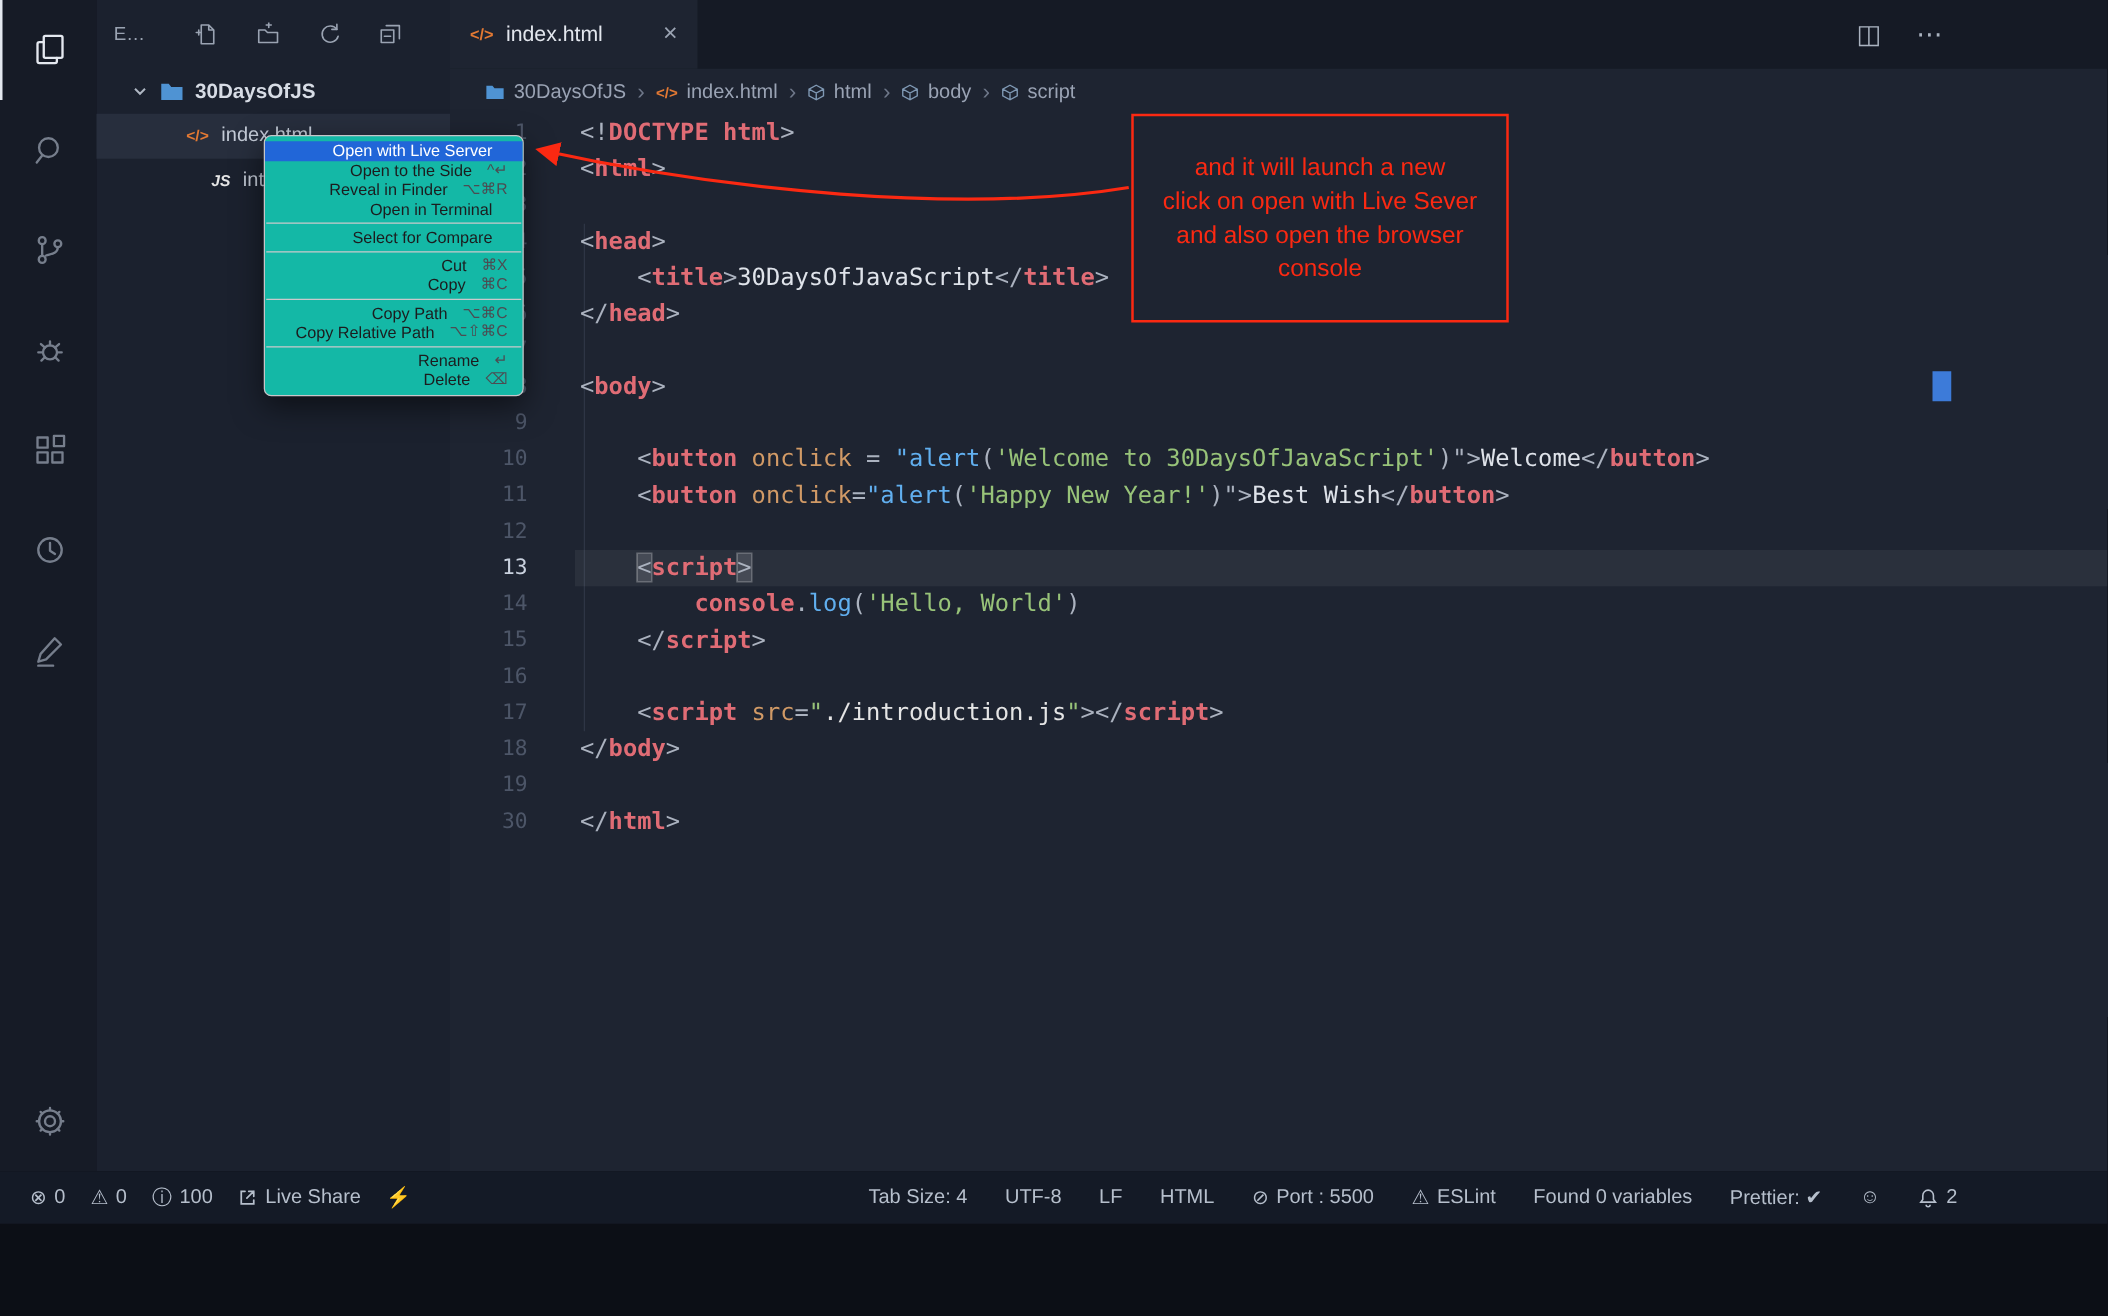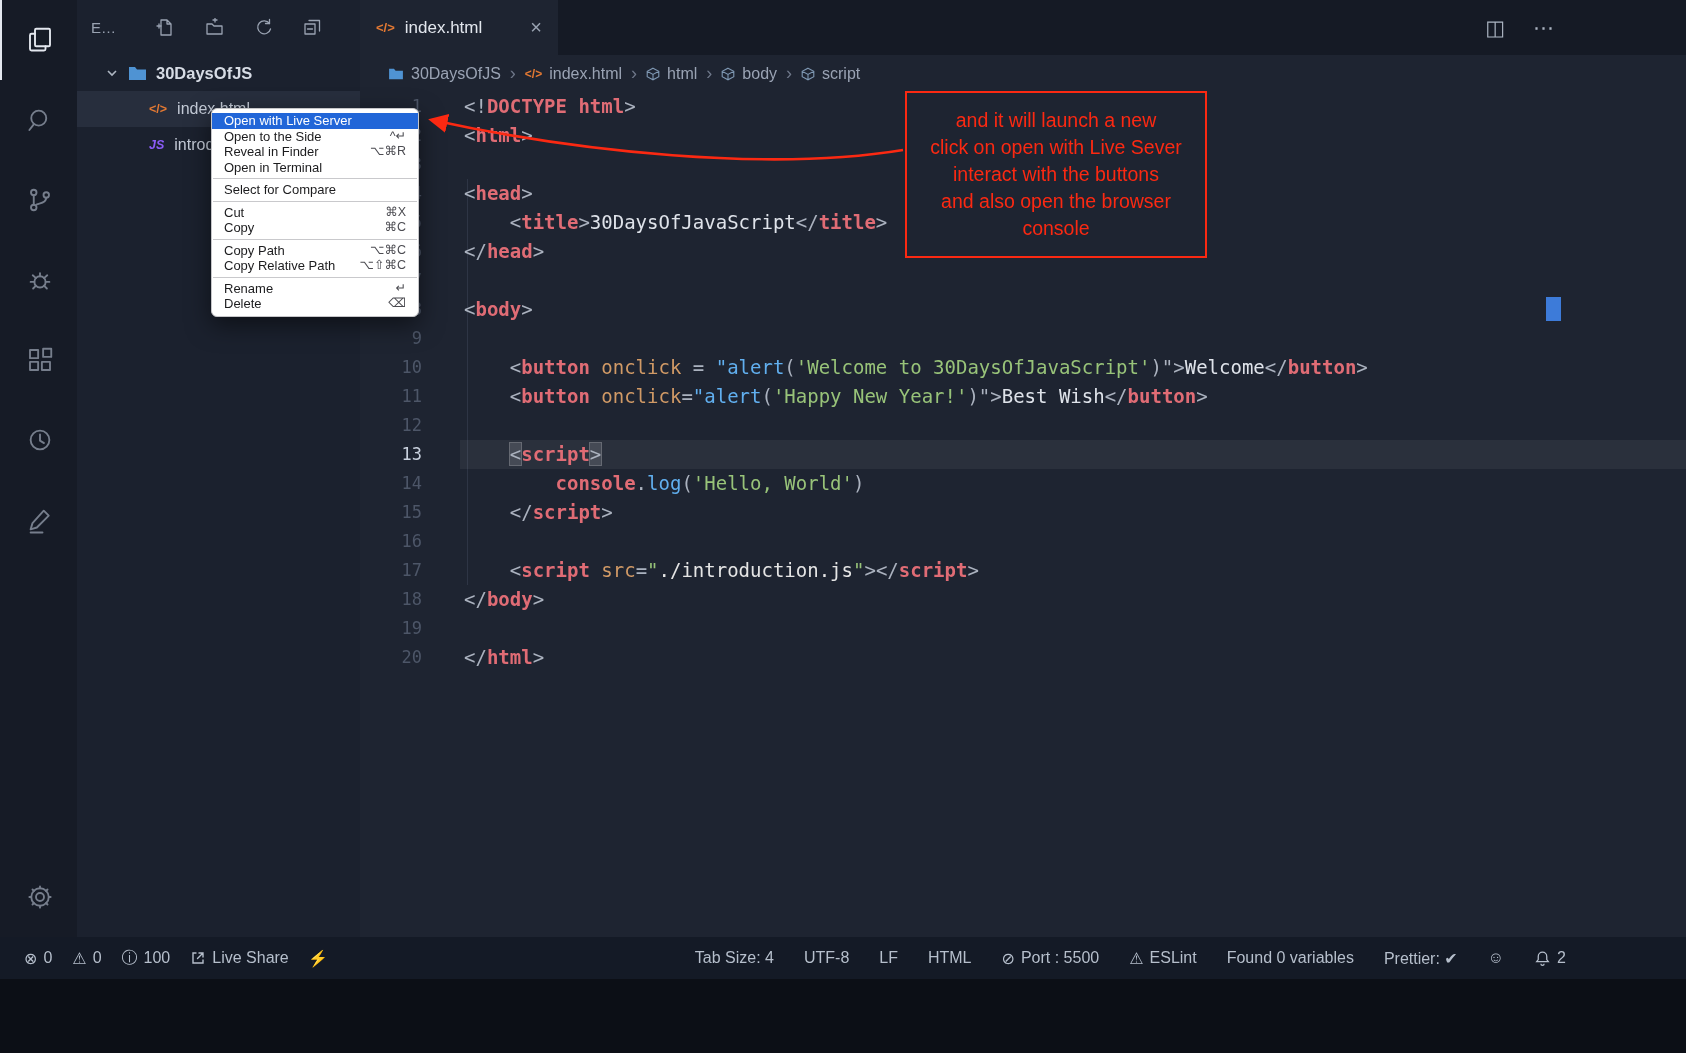--- a/index.html
+++ b/index.html
@@ -18,21 +18,21 @@
   .sidebar-header { height:55px; display:flex; align-items:center; padding:0 14px; color:#9aa3b2; font-size:15px; }
   .sidebar-actions { display:flex; gap:30px; margin-left:40px; }
   .sidebar-actions svg { width:19px; height:19px; stroke:#9aa3b2; fill:none; stroke-width:1.3; stroke-linecap:round; stroke-linejoin:round; cursor:pointer; }
   .tree-root { height:36px; display:flex; align-items:center; gap:9px; padding-left:28px; color:#d7dce5; font-size:16.5px; font-weight:600; cursor:pointer; }
   .tree-root svg.chev { width:14px; height:14px; stroke:#aeb6c2; fill:none; stroke-width:1.6; }
   .folder-glyph svg { width:19px; height:16px; display:block; }
   .tree-file { height:36px; display:flex; align-items:center; gap:10px; padding-left:72px; color:#c3cad6; font-size:16px; cursor:pointer; }
   .tree-file.selected { background:#272e3d; }
   .file-icon { font-weight:bold; font-size:12.5px; }
   .html-file-icon { color:#e37933; }
-  .js-file-icon { color:#8b5cf6; font-style:italic; }
+  .js-file-icon { color:#e5e5e5; font-style:italic;margin-left:20px; }
 
   
   .editor { position:absolute; left:360px; top:0; width:1326px; height:937px; background:#1e2431; z-index:1; }
   .tab-bar { position:relative; height:55px; background:#151a25; display:flex; }
   .tab { width:198px; background:#1e2431; display:flex; align-items:center; gap:10px; padding:0 16px; color:#e2e6ed; font-size:17px; cursor:pointer; }
   .tab .file-icon { font-size:13px; }
   .tab-close { margin-left:auto; font-size:20px; color:#9aa3b2; cursor:pointer; }
   .tab-actions { position:absolute; right:132px; top:0; height:55px; display:flex; align-items:center; gap:28px; color:#aab3c0; font-size:21px; }
   .tab-actions span { cursor:pointer; }
   .breadcrumbs { height:37px; display:flex; align-items:center; gap:9px; padding-left:28px; color:#9aa3b4; font-size:16px; }
@@ -64,21 +64,21 @@
 
   
   .statusbar { position:absolute; left:0; top:937px; width:1686px; height:42px; background:#141a26; display:flex; align-items:center; padding:0 120px 0 24px; color:#b6bfcc; font-size:16px; z-index:5; }
   .sb-left { display:flex; gap:20px; align-items:center; }
   .sb-right { margin-left:auto; display:flex; gap:30px; align-items:center; }
   .sb-item { display:flex; align-items:center; gap:6px; cursor:pointer; white-space:nowrap; }
   .sb-item .icon { display:inline-flex; align-items:center; font-size:16px; }
   .void-strip { position:absolute; left:0; top:979px; width:1686px; height:74px; background:#0c0f16; }
 
   
-  .context-menu { position:absolute; left:211px; top:108px; width:208px; background:#ffffff; border:1px solid #c6c6c9; border-radius:6px; box-shadow:0 8px 24px rgba(0,0,0,0.5); padding:4px 0; z-index:50; color:#1c1c1e; }
+  .context-menu { position:absolute; left:211px; top:108px; width:208px; background:#14b8a6; border:1px solid #c6c6c9; border-radius:6px; box-shadow:0 8px 24px rgba(0,0,0,0.5); padding:4px 0; z-index:50; color:#1c1c1e;text-align:right; }
   .menu-item { display:flex; align-items:center; padding:1px 12px; font-size:13px; line-height:13.5px; cursor:pointer; }
   .menu-item .menu-label { flex:1; }
   .menu-item .menu-shortcut { color:#4c4c52; margin-left:12px; font-size:12.5px; }
   .menu-item.highlighted { background:#2166d8; color:#ffffff; }
   .menu-item.highlighted .menu-shortcut { color:#dce6f8; }
   .menu-sep { height:1px; background:#c9c9cc; margin:3px 1px; }
 
   
   .annotation-box { position:absolute; left:905px; top:91px; width:302px; height:167px; border:2px solid #fb2912; color:#fb2912; display:flex; flex-direction:column; justify-content:center; text-align:center; font-size:19.5px; line-height:27px; z-index:60; }
   .arrow-overlay { position:absolute; left:0; top:0; width:1686px; height:1053px; pointer-events:none; z-index:55; }
@@ -261,21 +261,21 @@
         <div class="code-line"><span class="ln">10</span><span class="tk-plain">    &lt;</span><span class="tk-tag">button</span><span class="tk-plain"> </span><span class="tk-attr">onclick</span><span class="tk-plain"> = </span><span class="tk-fn">"alert</span><span class="tk-plain">(</span><span class="tk-str">'Welcome to 30DaysOfJavaScript'</span><span class="tk-plain">)"&gt;</span><span class="tk-txt">Welcome</span><span class="tk-plain">&lt;/</span><span class="tk-tag">button</span><span class="tk-plain">&gt;</span></div>
         <div class="code-line"><span class="ln">11</span><span class="tk-plain">    &lt;</span><span class="tk-tag">button</span><span class="tk-plain"> </span><span class="tk-attr">onclick</span><span class="tk-plain">=</span><span class="tk-fn">"alert</span><span class="tk-plain">(</span><span class="tk-str">'Happy New Year!'</span><span class="tk-plain">)"&gt;</span><span class="tk-txt">Best Wish</span><span class="tk-plain">&lt;/</span><span class="tk-tag">button</span><span class="tk-plain">&gt;</span></div>
         <div class="code-line"><span class="ln">12</span></div>
         <div class="code-line current"><span class="ln">13</span><span class="tk-plain">    </span><span class="tk-brkt">&lt;</span><span class="tk-tag">script</span><span class="tk-brkt">&gt;</span></div>
         <div class="code-line"><span class="ln">14</span><span class="tk-plain">        </span><span class="tk-tag">console</span><span class="tk-plain">.</span><span class="tk-fn">log</span><span class="tk-plain">(</span><span class="tk-str">'Hello, World'</span><span class="tk-plain">)</span></div>
         <div class="code-line"><span class="ln">15</span><span class="tk-plain">    &lt;/</span><span class="tk-tag">script</span><span class="tk-plain">&gt;</span></div>
         <div class="code-line"><span class="ln">16</span></div>
         <div class="code-line"><span class="ln">17</span><span class="tk-plain">    &lt;</span><span class="tk-tag">script</span><span class="tk-plain"> </span><span class="tk-attr">src</span><span class="tk-plain">=</span><span class="tk-str">"</span><span class="tk-link">./introduction.js</span><span class="tk-str">"</span><span class="tk-plain">&gt;</span><span class="tk-plain">&lt;/</span><span class="tk-tag">script</span><span class="tk-plain">&gt;</span></div>
         <div class="code-line"><span class="ln">18</span><span class="tk-plain">&lt;/</span><span class="tk-tag">body</span><span class="tk-plain">&gt;</span></div>
         <div class="code-line"><span class="ln">19</span></div>
-        <div class="code-line"><span class="ln">20</span><span class="tk-plain">&lt;/</span><span class="tk-tag">html</span><span class="tk-plain">&gt;</span></div>
+        <div class="code-line"><span class="ln">30</span><span class="tk-plain">&lt;/</span><span class="tk-tag">html</span><span class="tk-plain">&gt;</span></div>
       </div>
     <div class="minimap" id="minimap">
         <div class="mm-line"></div>
         <div class="mm-line"></div>
         <div class="mm-line"></div>
         <div class="mm-line"></div>
         <div class="mm-line"></div>
         <div class="mm-line"></div>
         <div class="mm-line"></div>
         <div class="mm-line"></div>
@@ -410,21 +410,20 @@
       </div>
       <div class="menu-item">
         <span class="menu-label">Delete</span>
         <span class="menu-shortcut">⌫</span>
       </div>
     </div>
 
   <div class="annotation-box" id="annotation-box" style="border-color: rgb(251, 41, 18); color: rgb(251, 41, 18);">
       <div>and it will launch a new</div>
       <div>click on open with Live Sever</div>
-      <div>interact with the buttons</div>
       <div>and also open the browser</div>
       <div>console</div>
     </div>
   <svg class="arrow-overlay" viewBox="0 0 1686 1053">
     <defs>
       <marker id="ah" viewBox="0 0 10 10" refX="8" refY="5" markerWidth="7.5" markerHeight="7.5" orient="auto-start-reverse">
         <path class="arrow-fill" d="M0 0 L10 5 L0 10 z" fill="#fb2912"></path>
       </marker>
     </defs>
     <path class="arrow-stroke" d="M903 150 C 770 172, 578 152, 432 120" fill="none" stroke="#fb2912" stroke-width="2.6" marker-end="url(#ah)"></path>

